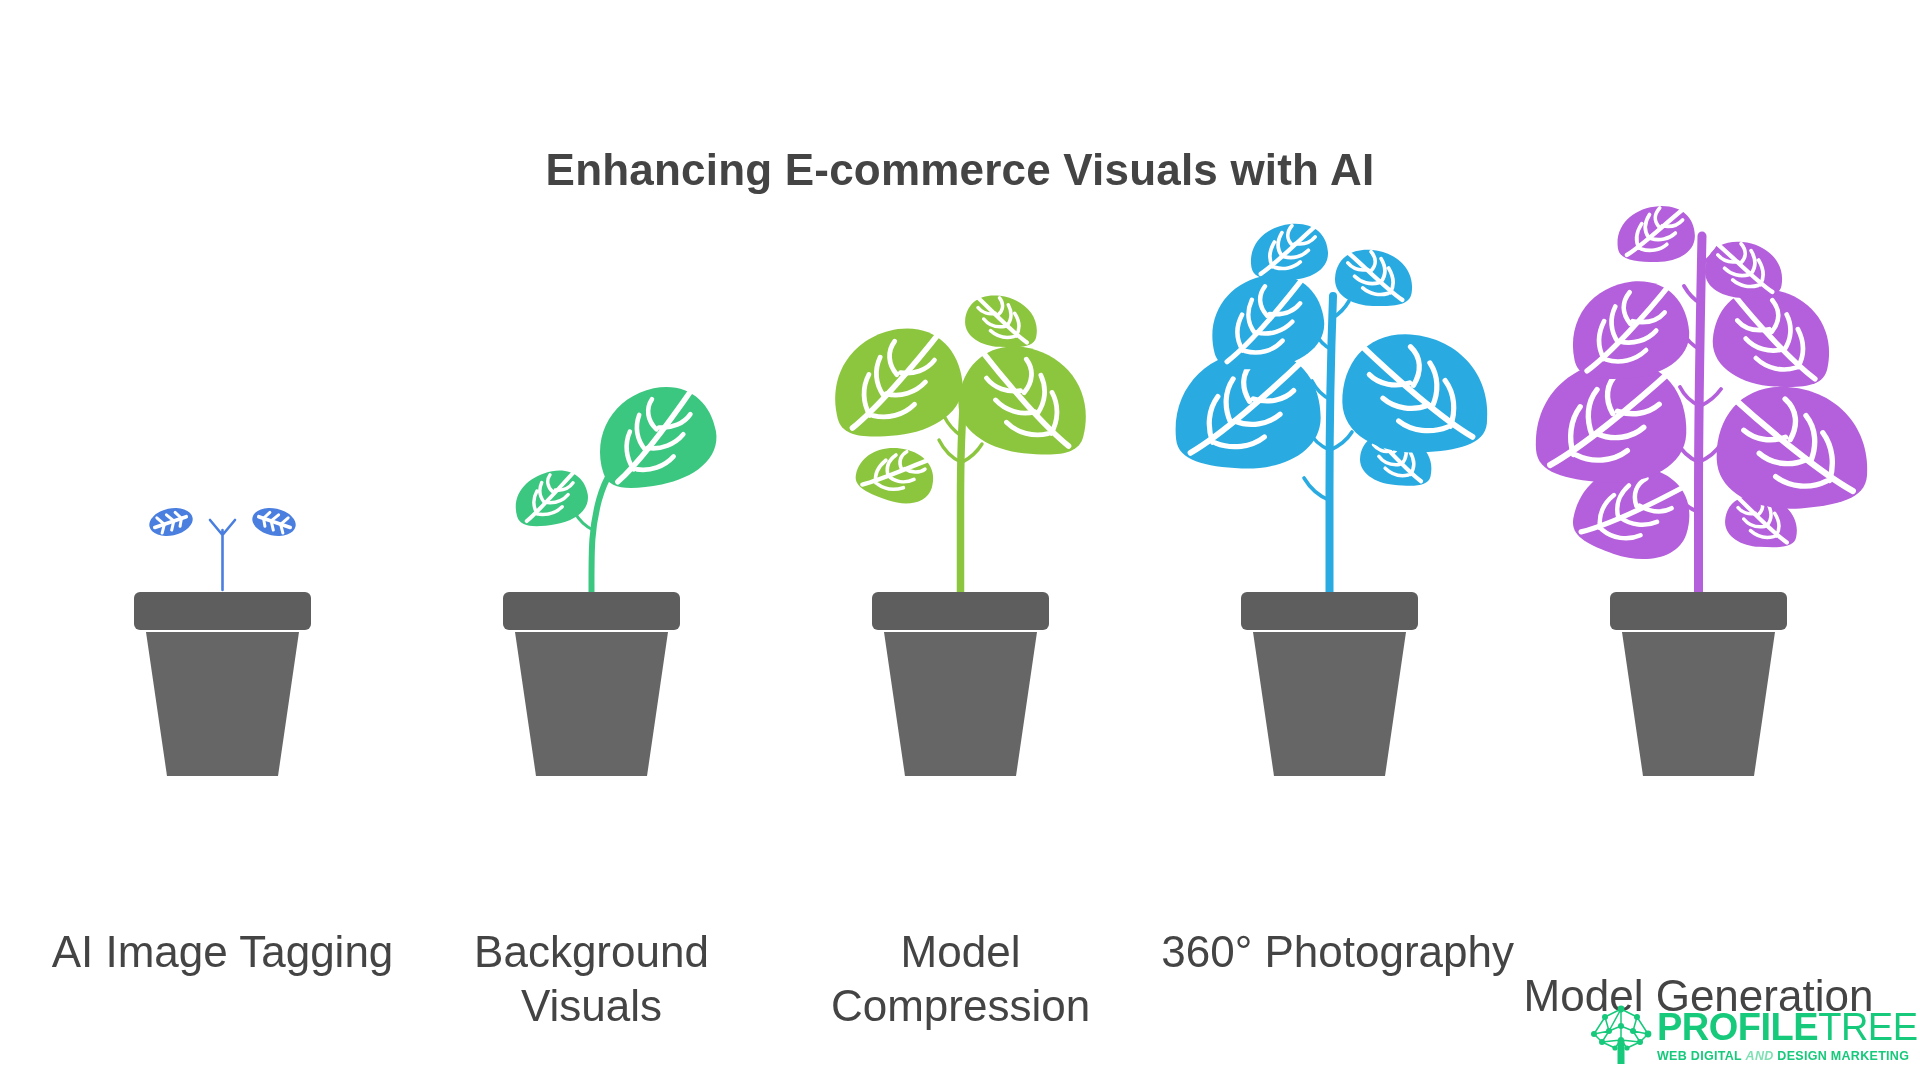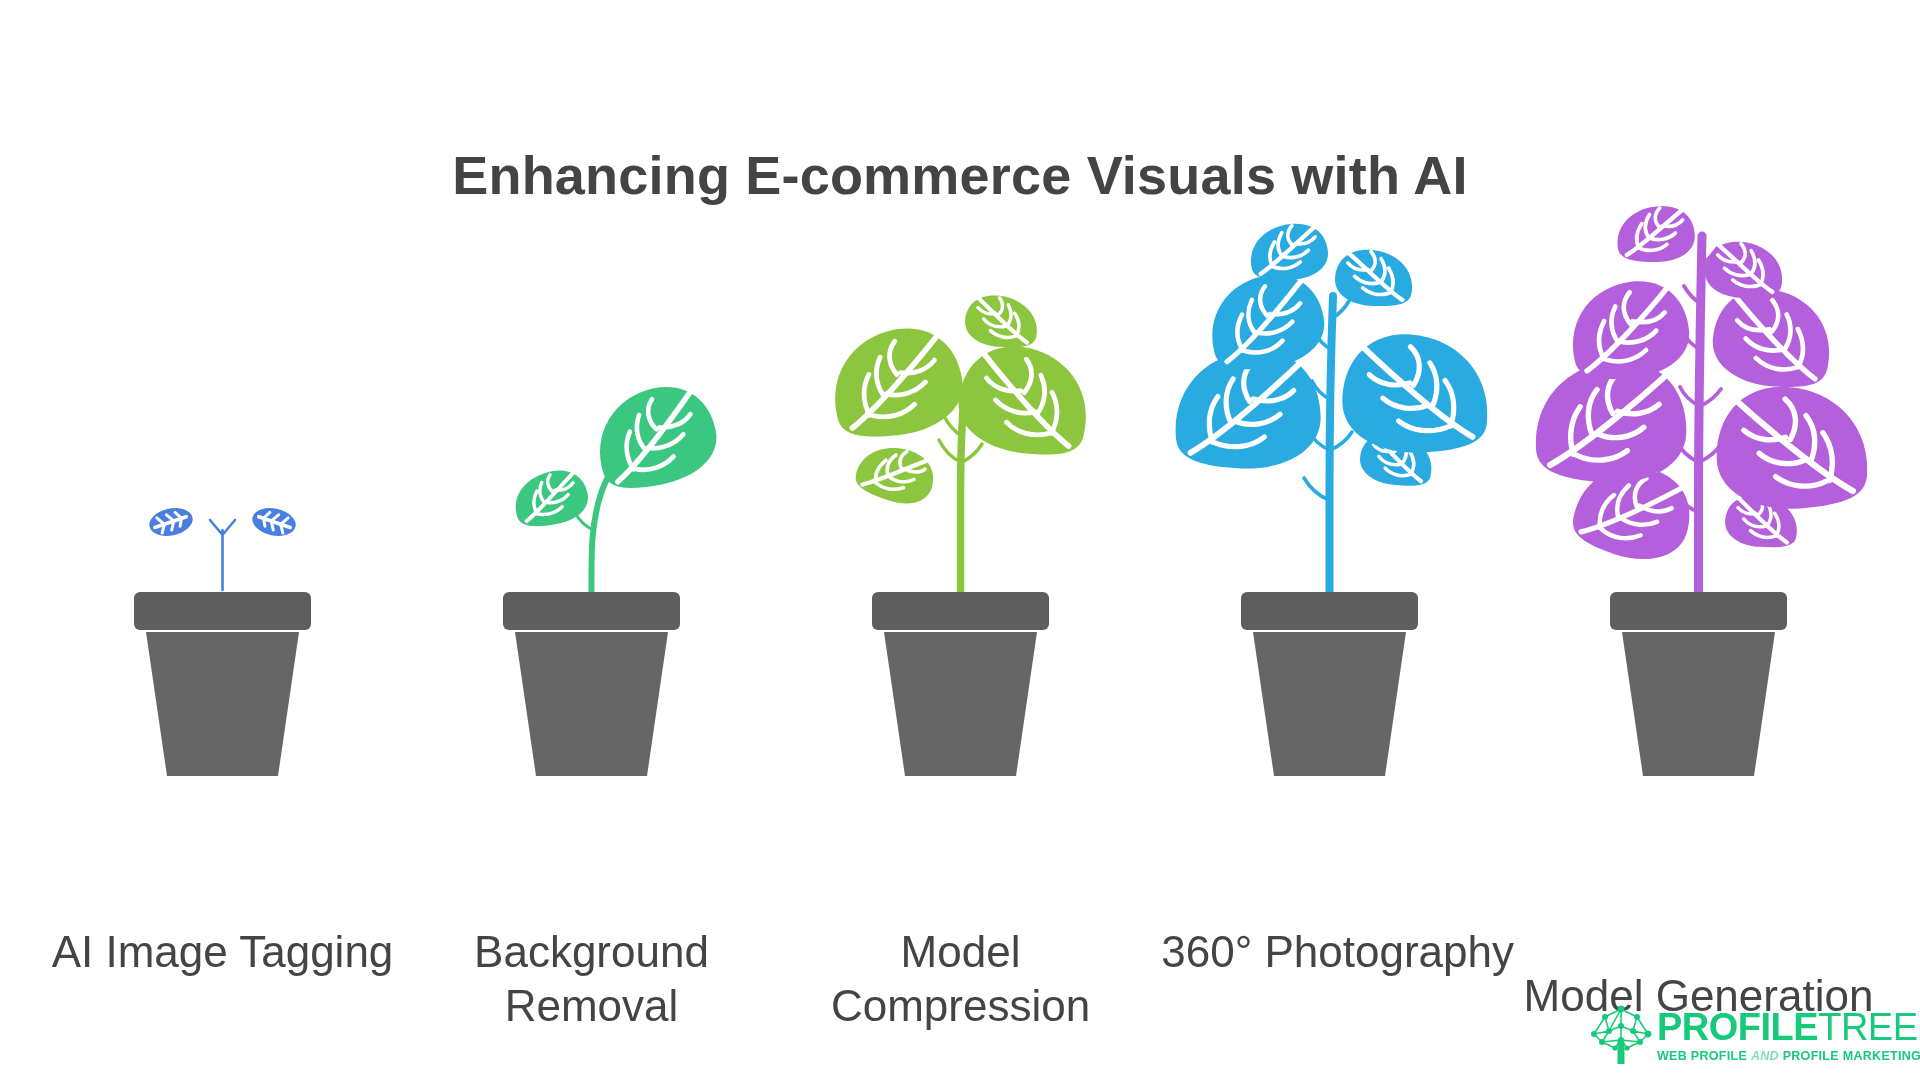--- a/index.html
+++ b/index.html
@@ -21,21 +21,21 @@
     background: #ffffff;
   }
 
   
   #title {
     position: absolute;
     top: 146px;
     left: 0;
     width: 1920px;
     text-align: center;
-    font-size: 54px;
+    font-size: 44px;
     font-weight: bold;
     color: #444444;
     letter-spacing: 0.2px;
     line-height: 1.1;
   }
 
   
   #stage {
     position: absolute;
     top: 200px;
@@ -366,21 +366,21 @@
             <path d="M108 432 h153 l-21 144 h-111 z" fill="#666666"></path>
           </g>
         </svg>
       </div>
     </div>
   </div>
 
   <div id="labels">
     <div class="label" style="left:38px;">AI Image Tagging</div>
     <div class="label" style="left:407px;">Background
-Removal</div>
+Visuals</div>
     <div class="label" style="left:776px;">Model
 Compression</div>
     <div class="label" style="left:1145px;text-align:right;">360° Photography</div>
     <div class="label" style="left:1514px;margin-top:44px;">Model Generation</div>
   </div>
 
   <div id="logo">
     <div id="logo-mark">
       <svg viewBox="0 0 72 62" xmlns="http://www.w3.org/2000/svg" aria-hidden="true">
         <g stroke="#16c97b" stroke-width="1.5" fill="none">
@@ -408,18 +408,18 @@
           <circle cx="36" cy="36" r="3"></circle>
         </g>
         <path d="M32.5 36 L39.5 36 L39.5 60 L32.5 60 Z" fill="#16c97b"></path>
       </svg>
     </div>
     <div id="logo-text">
       <div id="wordmark">
         <span class="wm-bold">PROFILE</span><span class="wm-light">TREE</span>
       </div>
       <div id="tagline">
-        <span class="tg-strong">WEB PROFILE </span><span class="tg-soft">AND </span><span class="tg-strong">PROFILE MARKETING</span>
+        <span class="tg-strong">WEB DIGITAL </span><span class="tg-soft">AND </span><span class="tg-strong">DESIGN MARKETING</span>
       </div>
     </div>
   </div>
 
 </div>
 
 </body></html>

